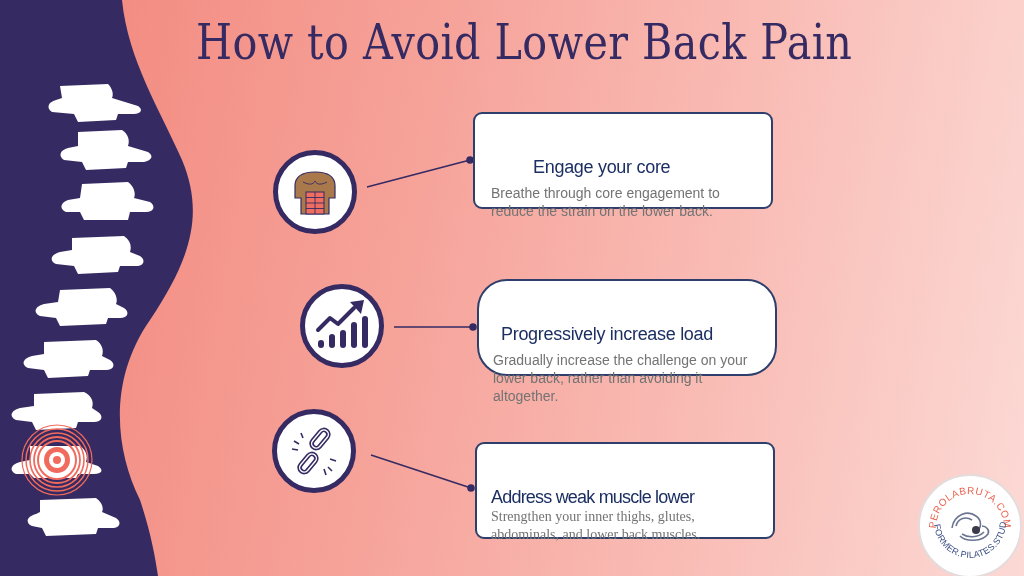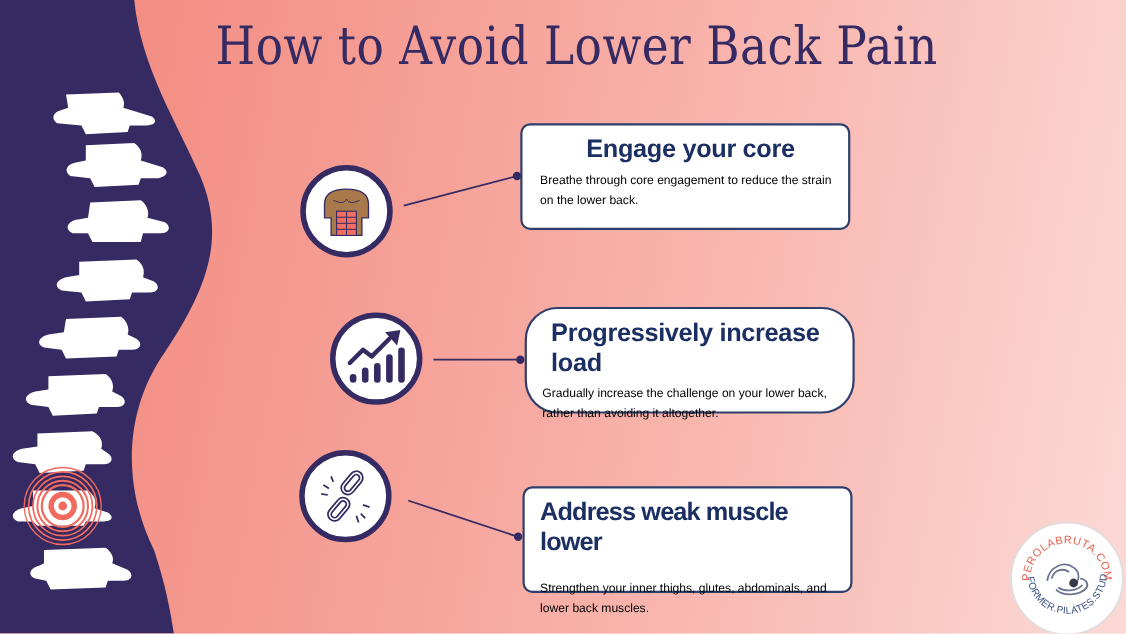--- a/index.html
+++ b/index.html
@@ -8,22 +8,22 @@
     font-family:"Liberation Sans",sans-serif;}
   .spine-bg{position:absolute;left:0;top:0;width:260px;height:576px;}
   .title{position:absolute;left:196px;top:14px;font-family:"DejaVu Serif","Liberation Serif",serif;
     font-size:48px;color:#352a62;letter-spacing:0.5px;white-space:nowrap;
     transform:scaleX(0.86);transform-origin:left top;}
   .connector{position:absolute;left:0;top:0;width:1024px;height:576px;pointer-events:none;}
   .icon-circle{position:absolute;width:74px;height:74px;border-radius:50%;background:#fff;
     border:5px solid #352a62;display:flex;align-items:center;justify-content:center;box-sizing:content-box;}
   .card{position:absolute;background:#fff;border:2px solid #2f3f6b;border-radius:9px;box-sizing:border-box;
     padding:8px 14px;color:#1f3566;}
-  .card-title{font-weight:bold;font-size:23px;color:#1c2f63;letter-spacing:-0.3px;}
-  .card-body{font-size:11px;color:#000000;line-height:18px;margin-top:6px;}
+  .card-title{font-weight:normal;font-size:18px;color:#1c2f63;letter-spacing:-0.3px;margin-top:35px;}
+  .card-body{font-size:14px;color:#737373;line-height:18px;margin-top:6px;}
   .logo{position:absolute;left:918px;top:474px;width:100px;height:100px;border-radius:50%;
     background:#fff;border:2px solid #e4dcdc;}
 </style>
 </head>
 <body>
 
 <svg class="spine-bg" viewBox="0 0 260 576" width="260" height="576">
   <path d="M0 0 L122 0 C128 60 160 110 182 160 C205 215 190 260 150 320 C108 380 115 450 140 500 C150 530 155 555 158 576 L0 576 Z" fill="#352a62"></path>
   <g fill="#ffffff">
     <path d="M60 86 L108 84 C112 88 114 94 112 98 L138 106 C144 110 140 114 134 114 L118 114 L116 120 L78 122 L74 114 L52 112 C46 108 48 102 56 100 L62 98 Z"></path>
@@ -106,21 +106,21 @@
     <line x1="8" y1="18" x2="13" y2="21"></line>
     <line x1="6" y1="26" x2="12" y2="27"></line>
     <line x1="15" y1="10" x2="17" y2="15"></line>
     <line x1="44" y1="36" x2="50" y2="38"></line>
     <line x1="42" y1="44" x2="46" y2="48"></line>
     <line x1="38" y1="46" x2="40" y2="52"></line>
   </svg>
 </div>
 <div class="card" style="left:475px;top:442px;width:300px;height:97px;">
   <div class="card-title" style="letter-spacing:-0.8px;">Address weak muscle lower</div>
-  <div class="card-body" style="margin-top:20px;">Strengthen your inner thighs, glutes, abdominals, and lower back muscles.</div>
+  <div class="card-body" style="margin-top:0;font-family:Liberation Serif, serif;">Strengthen your inner thighs, glutes, abdominals, and lower back muscles.</div>
 </div>
 
 <div class="logo">
   <svg width="100" height="100" viewBox="0 0 100 100">
     <defs>
       <path id="arcTop" d="M16 52 A34 34 0 0 1 84 52"></path>
       <path id="arcBot" d="M14 46 A36 36 0 0 0 86 46"></path>
     </defs>
     <text font-family="Liberation Sans, sans-serif" font-size="10" fill="#e9624f" letter-spacing="0.5">
       <textPath href="#arcTop" startOffset="50%" text-anchor="middle">PEROLABRUTA.COM</textPath>

